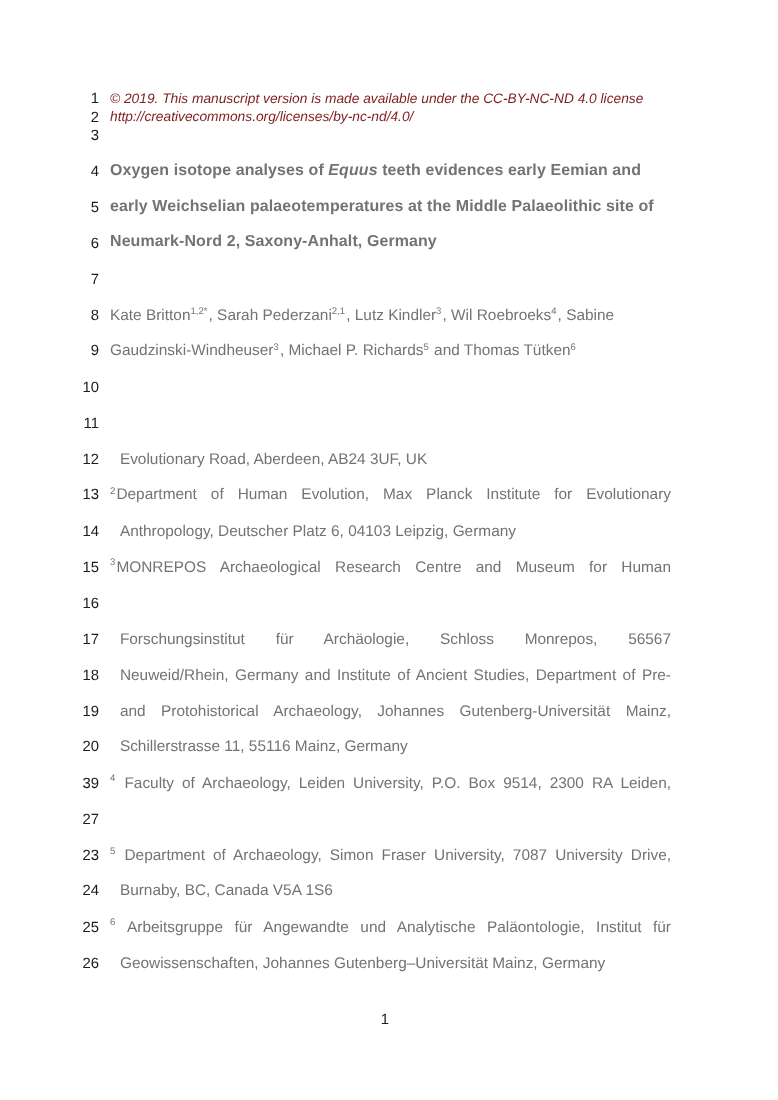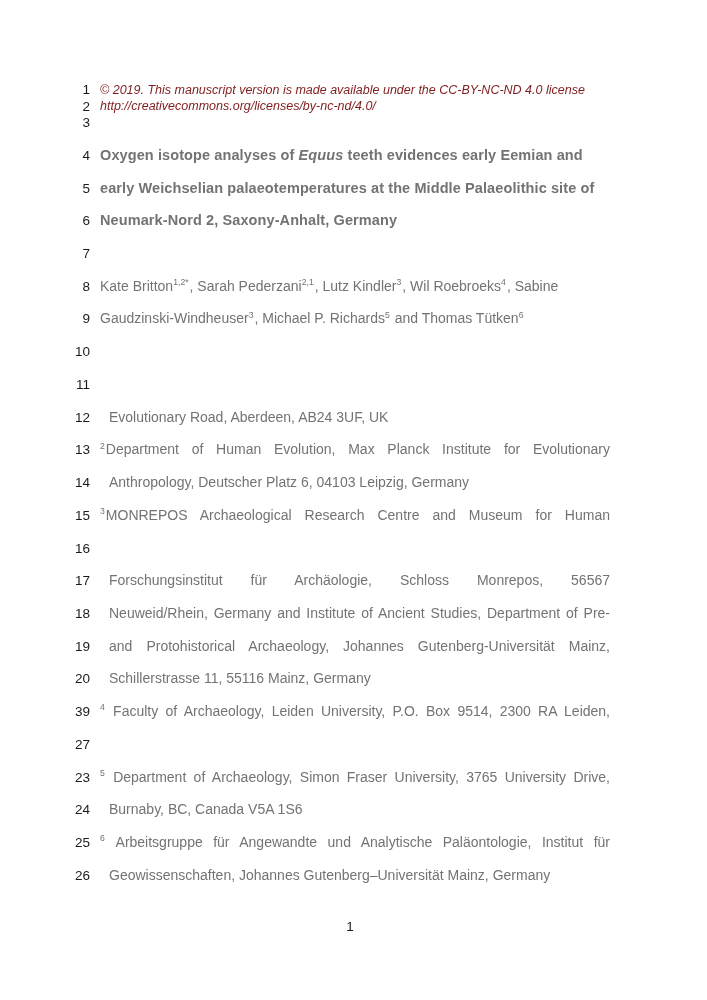--- a/index.html
+++ b/index.html
@@ -122,21 +122,21 @@
       </div>
       <div class="row h-double">
         <span class="num">39</span>
         <div class="txt affiliation just"><sup>4</sup><span> Faculty of Archaeology, Leiden University, P.O. Box 9514, 2300 RA Leiden,</span></div>
       </div>
       <div class="row h-double">
         <span class="num">27</span>
       </div>
       <div class="row h-double">
         <span class="num">23</span>
-        <div class="txt affiliation just"><sup>5</sup><span> Department of Archaeology, Simon Fraser University, 3765 University Drive,</span></div>
+        <div class="txt affiliation just"><sup>5</sup><span> Department of Archaeology, Simon Fraser University, 7087 University Drive,</span></div>
       </div>
       <div class="row h-double">
         <span class="num">24</span>
         <div class="txt affiliation cont"><span>Burnaby, BC, Canada V5A 1S6</span></div>
       </div>
       <div class="row h-double">
         <span class="num">25</span>
         <div class="txt affiliation just"><sup>6</sup><span> Arbeitsgruppe für Angewandte und Analytische Paläontologie, Institut für</span></div>
       </div>
       <div class="row h-double">

